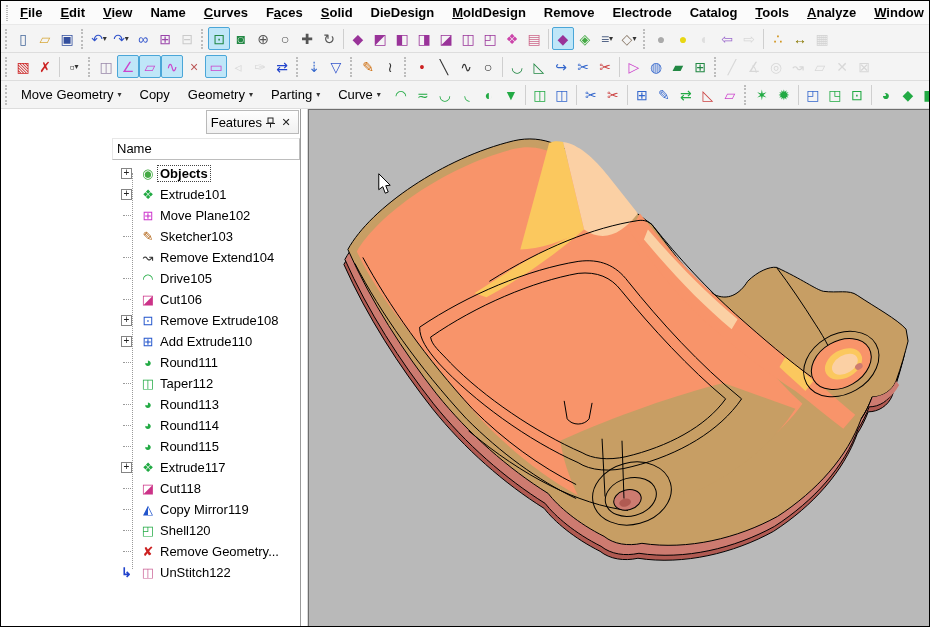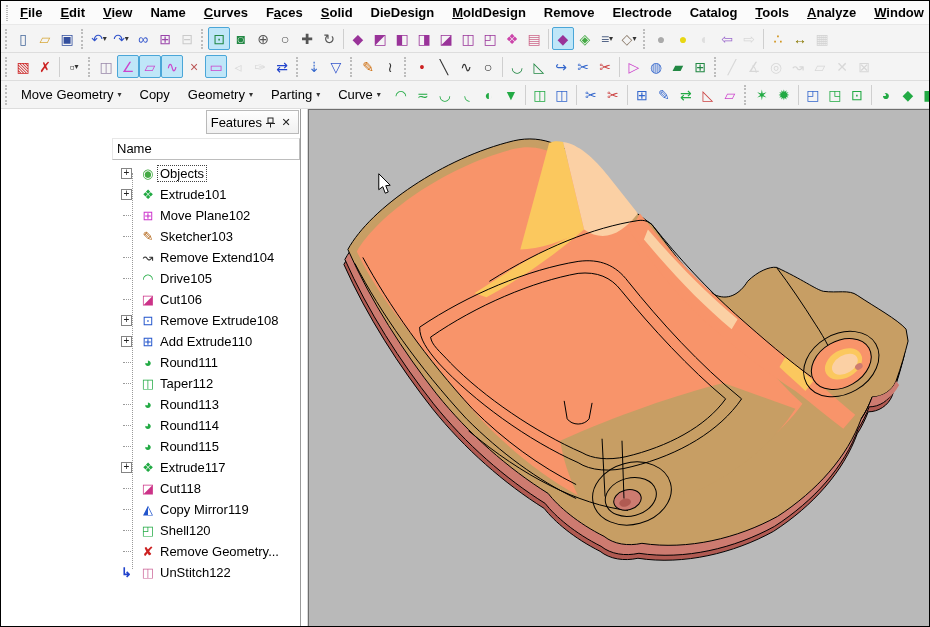--- a/index.html
+++ b/index.html
@@ -41,21 +41,21 @@
   #tree{position:relative;margin-top:3px;font-size:13px;}
   #tree:before{content:"";position:absolute;left:20px;top:10px;bottom:14px;border-left:1px dotted #9a9a9a;}
   .t-row{height:21px;display:flex;align-items:center;position:relative;}
   .t-node{width:27px;flex:0 0 auto;display:flex;align-items:center;padding-left:9px;box-sizing:border-box;position:relative;z-index:1;}
   .t-box{width:11px;height:11px;box-sizing:border-box;border:1px solid #848484;background:#fff;
     font-size:10px;line-height:8px;text-align:center;color:#222;}
   .t-dash{width:8px;height:0;border-top:1px dotted #9a9a9a;margin-left:2px;}
   .t-rb{color:#2244cc;font-weight:bold;font-size:13px;margin-right:1px;position:relative;z-index:1;}
   .t-ic{width:18px;flex:0 0 auto;text-align:center;font-size:13px;line-height:1;}
   .t-label{padding:1px 3px;white-space:nowrap;}
-  .t-label.sel{border:1px dotted #444;padding:0 2px;}
+  .t-label.sel{border:1px dotted #444;padding:0 2px;font-weight:bold;}
   
   #splitter{width:6px;flex:0 0 auto;background:#fff;border-right:1px solid #d9d9d9;}
   
   #viewport{flex:1 1 auto;background:var(--c-bg,#b9b9b9);border-top:1px solid #6e6e6e;border-left:1px solid #6e6e6e;position:relative;overflow:hidden;}
   #viewport svg{display:block;width:100%;height:100%;}
   .f-tan{fill:var(--c-tan);}
   .f-orange{fill:var(--c-orange);}
   .f-yellow{fill:var(--c-yellow);}
   .f-peach{fill:var(--c-peach);}
   .f-salmon{fill:var(--c-salmon);}

